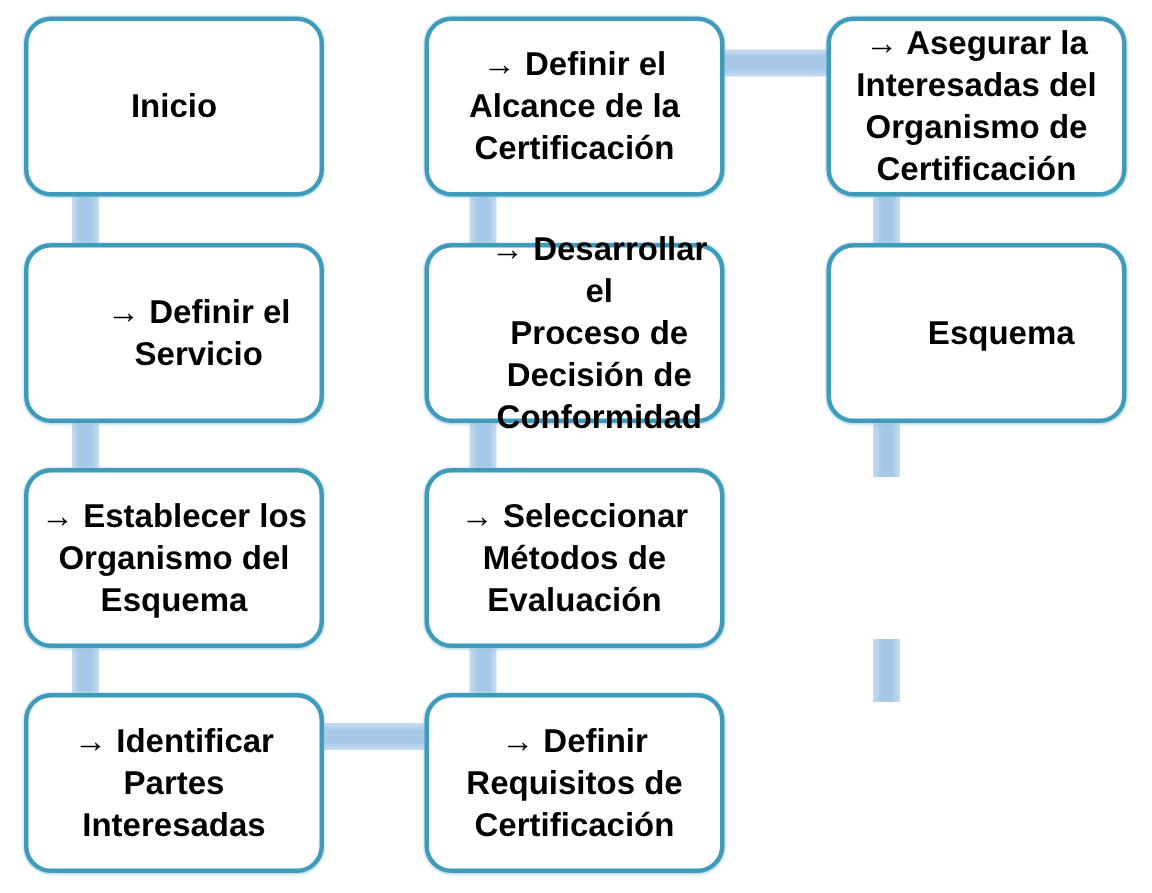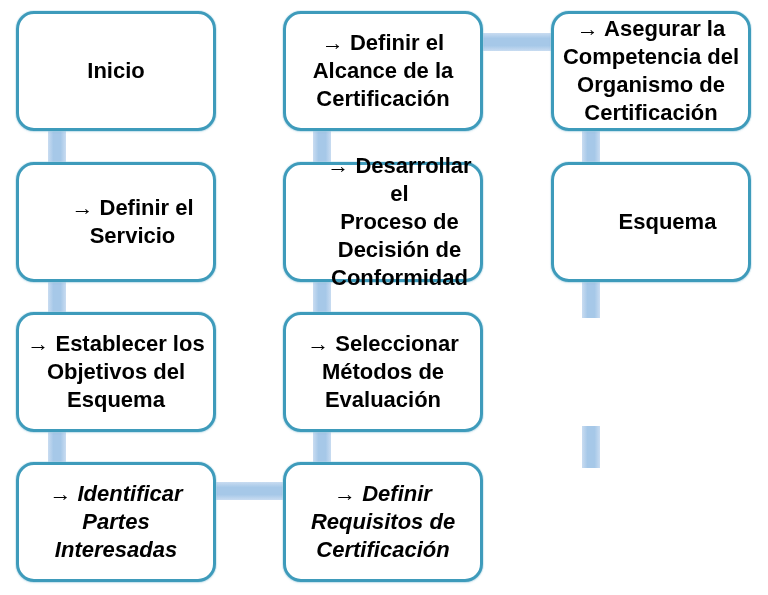--- a/index.html
+++ b/index.html
@@ -47,21 +47,21 @@
     background: linear-gradient(to bottom, #c9dcf1, #a6c8e8 30%, #a6c8e8 70%, #c9dcf1);
   }
   
   .c1 { left: 16px; text-align: center; }
   .c2 { left: 283px; }
   .c3 { left: 551px; }
   
   .r1 { top: 11px; }
   .r2 { top: 162px; padding-left: 36px; }
   .r3 { top: 312px; }
-  .r4 { top: 462px; font-style: italic; }
+  .r4 { top: 462px; }
   
   .vc1 { left: 48px; }
   .vc2 { left: 313px; }
   .vc3 { left: 582px; }
   
   .vr12 { top: 126px; height: 42px; }
   .vr23 { top: 276px; height: 42px; }
   .vr34 { top: 426px; height: 42px; }
   
   .h-top    { left: 479px; top: 33px;  width: 77px; }
@@ -86,21 +86,21 @@
 
   <div class="node c1 r1">
     <span class="node-label">Inicio</span>
   </div>
   <div class="node c1 r2">
     <span class="node-label">→ Definir el
 Servicio</span>
   </div>
   <div class="node c1 r3">
     <span class="node-label">→ Establecer los
-Objetivos del
+Organismo del
 Esquema</span>
   </div>
   <div class="node c1 r4">
     <span class="node-label">→ Identificar
 Partes
 Interesadas</span>
   </div>
 
   <div class="node c2 r1">
     <span class="node-label">→ Definir el
@@ -119,21 +119,21 @@
 Evaluación</span>
   </div>
   <div class="node c2 r4">
     <span class="node-label">→ Definir
 Requisitos de
 Certificación</span>
   </div>
 
   <div class="node c3 r1">
     <span class="node-label">→ Asegurar la
-Competencia del
+Interesadas del
 Organismo de
 Certificación</span>
   </div>
   <div class="node c3 r2">
     <span class="node-label">Esquema</span>
   </div>
 
 </div>
 
 </body></html>

